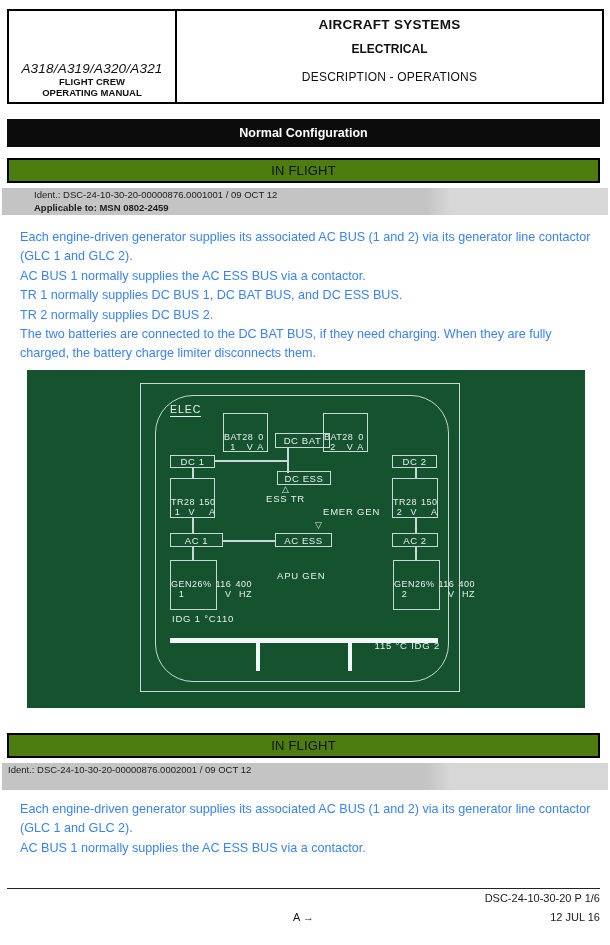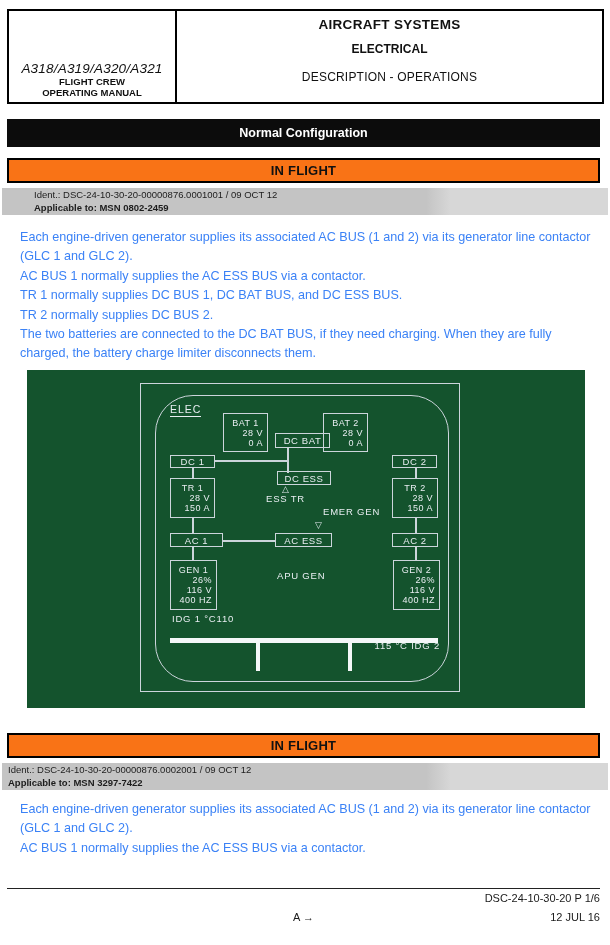--- a/index.html
+++ b/index.html
@@ -11,21 +11,21 @@
   .header-left{width:168px;border-right:2px solid #000;display:flex;flex-direction:column;justify-content:flex-end;align-items:center;padding-bottom:4px;box-sizing:border-box;}
   .model{font-size:13.5px;font-weight:normal;font-style:italic;letter-spacing:0.2px;}
   .manual-line{font-size:9.5px;font-weight:bold;line-height:11px;}
   .header-right{flex:1;display:flex;flex-direction:column;align-items:center;padding-top:6px;}
   .sys-title{font-size:13.5px;font-weight:bold;letter-spacing:0.3px;}
   .sys-sub{font-size:12px;font-weight:bold;margin-top:10px;}
   .sys-section{font-size:12px;margin-top:14px;letter-spacing:0.2px;}
 
   
   .config-bar{left:7px;top:119px;width:593px;height:28px;background:#0c0c0c;color:#fff;display:flex;align-items:center;justify-content:center;font-size:12.5px;font-weight:bold;}
-  .inflight-box{width:589px;height:21px;border:2px solid #000;display:flex;align-items:center;justify-content:center;font-size:13px;font-weight:bold;letter-spacing:0.2px;background:#f97316;}
+  .inflight-box{width:589px;height:21px;border:2px solid #000;display:flex;align-items:center;justify-content:center;font-size:13px;font-weight:normal;letter-spacing:0.2px;background:#4d7c0f;}
   .if1{left:7px;top:158px;}
   .if2{left:7px;top:733px;}
   .ident-bar{left:2px;width:606px;height:27px;background:linear-gradient(to right,#c4c4c4 0%,#c4c4c4 70%,#d7d7d7 74%,#d7d7d7 100%);padding:1px 0 0 6px;box-sizing:border-box;}
   .ib1{top:188px;padding-left:32px;}
   .ib2{top:763px;}
   .ident-line{font-size:9.5px;line-height:12.5px;color:#1c1c1c;}
   .applicable-line{font-size:9.5px;line-height:12.5px;font-weight:bold;color:#1c1c1c;}
 
   
   .paragraphs{left:20px;width:573px;font-size:12.6px;line-height:19.4px;color:#3b82f6;}
@@ -33,21 +33,21 @@
   .p2{top:800px;}
   .paragraphs p{margin:0;}
 
   
   .diagram{left:27px;top:370px;width:558px;height:338px;background:#14532d;color:#e9eef2;}
   .ln{position:absolute;background:#ccd5db;}
   .outer-rect{position:absolute;left:113px;top:13px;width:320px;height:309px;border:1.5px solid #ccd5db;box-sizing:border-box;}
   .crt{position:absolute;left:128px;top:25px;width:294px;height:287px;border:1.5px solid #ccd5db;border-radius:38px;box-sizing:border-box;}
   .elec-title{position:absolute;left:143px;top:33px;font-size:10.5px;letter-spacing:1px;border-bottom:1.2px solid #e9eef2;padding-bottom:1px;}
   .dbox{position:absolute;border:1.5px solid #ccd5db;box-sizing:border-box;display:flex;align-items:center;justify-content:center;font-size:9.5px;letter-spacing:0.6px;white-space:nowrap;}
-  .mbox{position:absolute;border:1.5px solid #ccd5db;box-sizing:border-box;display:flex;flex-direction:column;justify-content:space-evenly;font-size:9px;letter-spacing:0.5px;padding:4px 0;}
+  .mbox{position:absolute;border:1.5px solid #ccd5db;box-sizing:border-box;display:flex;flex-direction:row;justify-content:space-evenly;font-size:9px;letter-spacing:0.5px;padding:18px 0;}
   .mbox .blabel{text-align:center;}
   .mbox .bval{text-align:right;padding-right:4px;}
   .dlabel{position:absolute;font-size:9.5px;letter-spacing:0.8px;white-space:nowrap;}
   .tri{position:absolute;font-size:9px;color:#dfe6ea;line-height:8px;}
   .thickbar{position:absolute;left:143px;top:268px;width:268px;height:5px;background:#f4f7f8;}
   .tick{position:absolute;width:4px;height:28px;top:273px;background:#f4f7f8;}
 
   
   .footer-rule{left:7px;top:888px;width:593px;border-top:1.8px solid #222;}
   .footer-row1{left:7px;top:892px;width:593px;text-align:right;font-size:11px;color:#1a1a1a;}
@@ -158,21 +158,20 @@
 
   <div class="thickbar"></div>
   <div class="tick" style="left:229px;"></div>
   <div class="tick" style="left:321px;"></div>
 </div>
 
 <div class="abs inflight-box if2">IN FLIGHT</div>
 
 <div class="abs ident-bar ib2">
   <div class="ident-line">Ident.: DSC-24-10-30-20-00000876.0002001 / 09 OCT 12</div>
-  <div class="applicable-line">Applicable to: MSN 3297-7422</div>
 </div>
 
 <div class="abs paragraphs p2">
   <p>Each engine-driven generator supplies its associated AC BUS (1 and 2) via its generator line contactor (GLC 1 and GLC 2).</p>
   <p>AC BUS 1 normally supplies the AC ESS BUS via a contactor.</p>
 </div>
 
 <div class="abs footer-rule"></div>
 <div class="abs footer-row1">DSC-24-10-30-20 P 1/6</div>
 <div class="abs footer-row2">

